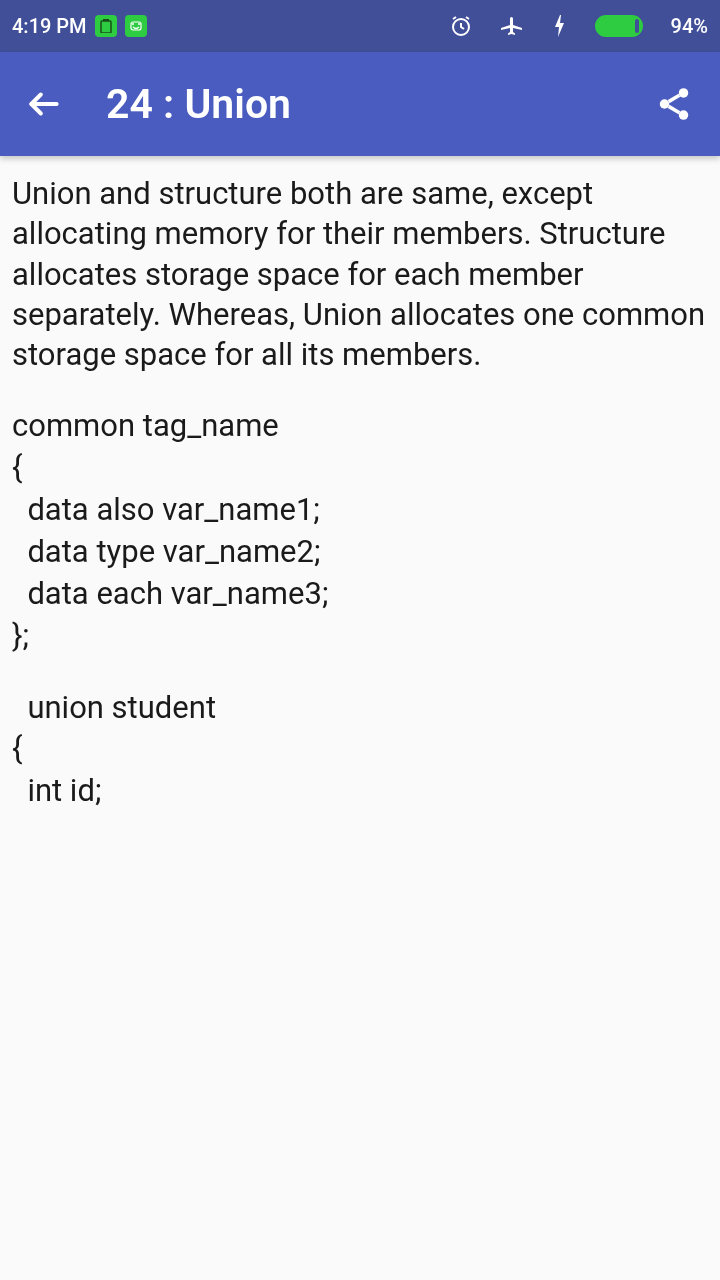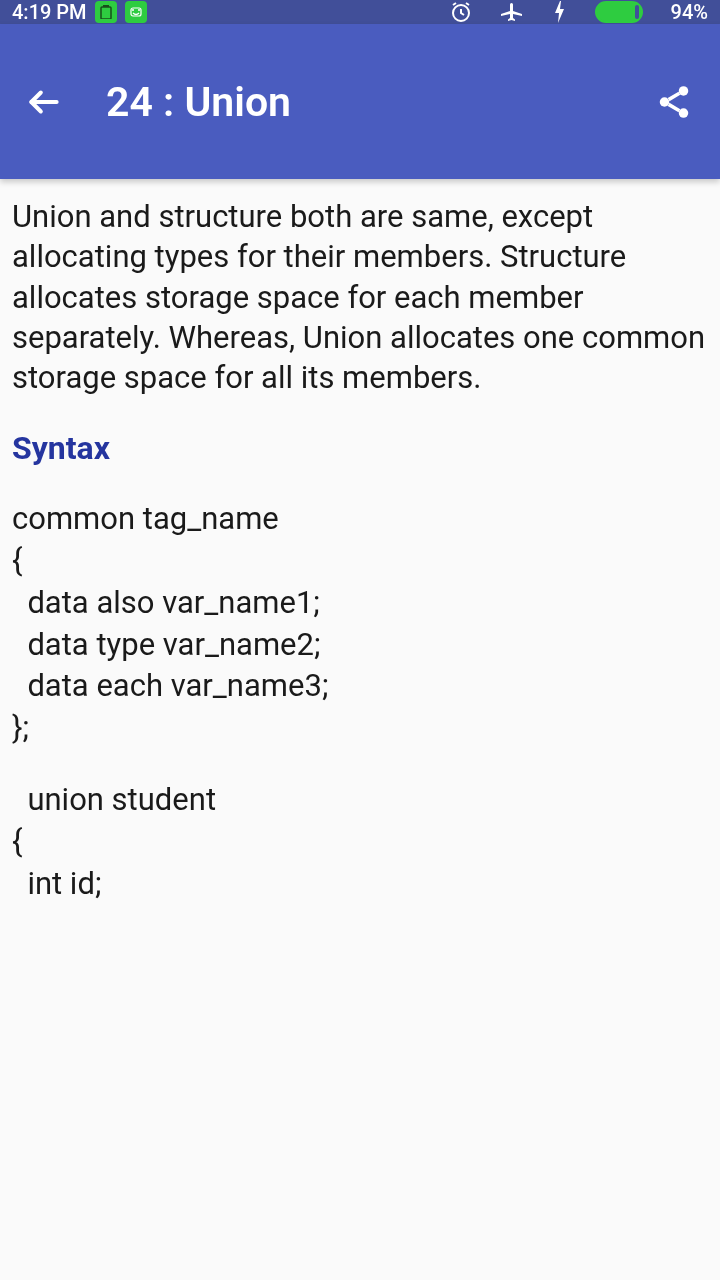--- a/index.html
+++ b/index.html
@@ -5,21 +5,21 @@
   * { margin: 0; padding: 0; box-sizing: border-box; }
   body {
     width: 720px;
     height: 1280px;
     font-family: -apple-system, Roboto, "Helvetica Neue", Arial, sans-serif;
     background: #fafafa;
     overflow: hidden;
     position: relative;
   }
   .status-bar {
-    height: 24px;
+    height: 52px;
     background: #414f99;
     color: #fff;
     display: flex;
     align-items: center;
     padding: 0 12px;
     font-size: 20px;
     font-weight: 500;
   }
   .status-left {
     display: flex;
@@ -52,21 +52,21 @@
     content: "";
     position: absolute;
     right: 2px;
     top: 2px;
     bottom: 2px;
     width: 4px;
     background: #414f99;
     border-radius: 2px;
   }
   .app-bar {
-    height: 155px;
+    height: 104px;
     background: #4a5cbf;
     color: #fff;
     display: flex;
     align-items: center;
     padding: 0 24px;
     box-shadow: 0 3px 6px rgba(0,0,0,0.2);
   }
   .back-btn {
     width: 40px;
     height: 40px;
@@ -182,23 +182,22 @@
     <svg width="38" height="38" viewBox="0 0 24 24" fill="#fff">
       <circle cx="18" cy="5" r="3"></circle>
         <circle cx="6" cy="12" r="3"></circle>
         <circle cx="18" cy="19" r="3"></circle>
       <path d="M8.6 10.5l6.8-4M8.6 13.5l6.8 4" stroke="#fff" stroke-width="2.2"></path>
     </svg>
   </div>
 </div>
 
 <div class="content">
-  <p class="para">Union and structure both are same, except allocating types for their members. Structure allocates storage space for each member separately. Whereas, Union allocates one common storage space for all its members.</p>
-
-  <div class="section-heading">Syntax</div>
+  <p class="para">Union and structure both are same, except allocating memory for their members. Structure allocates storage space for each member separately. Whereas, Union allocates one common storage space for all its members.</p>
+
 
   <div class="code-block"><span>common tag_name</span>
 <span>{</span>
 <span>  data also var_name1;</span>
 <span>  data type var_name2;</span>
 <span>  data each var_name3;</span>
 <span>};</span></div>
 
 
   <div class="code-block"><span>  union student</span>

